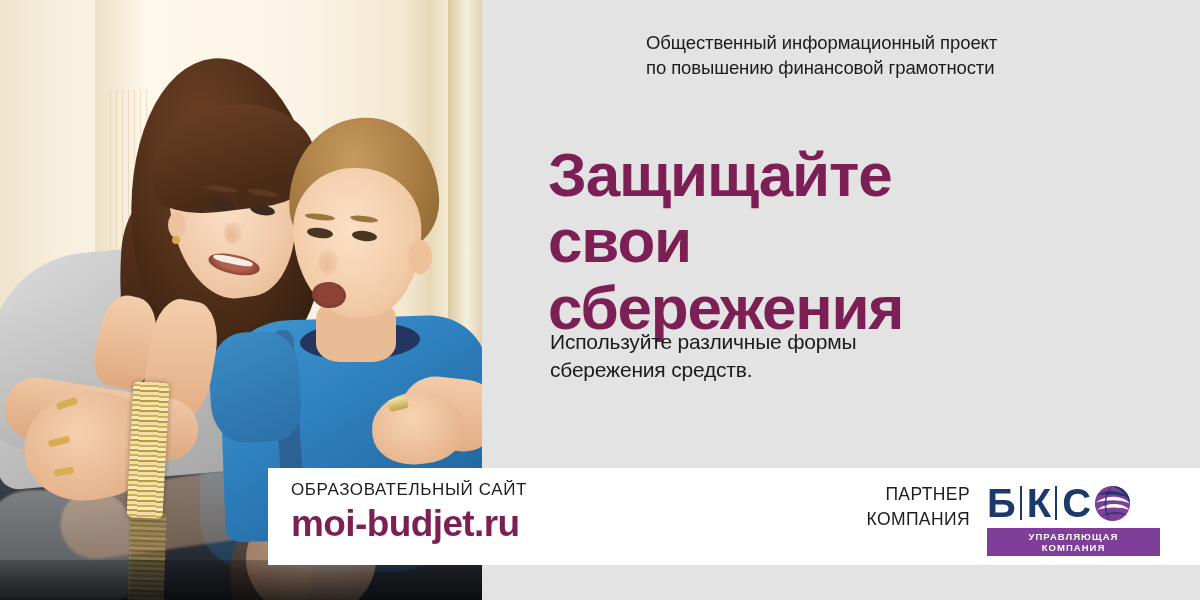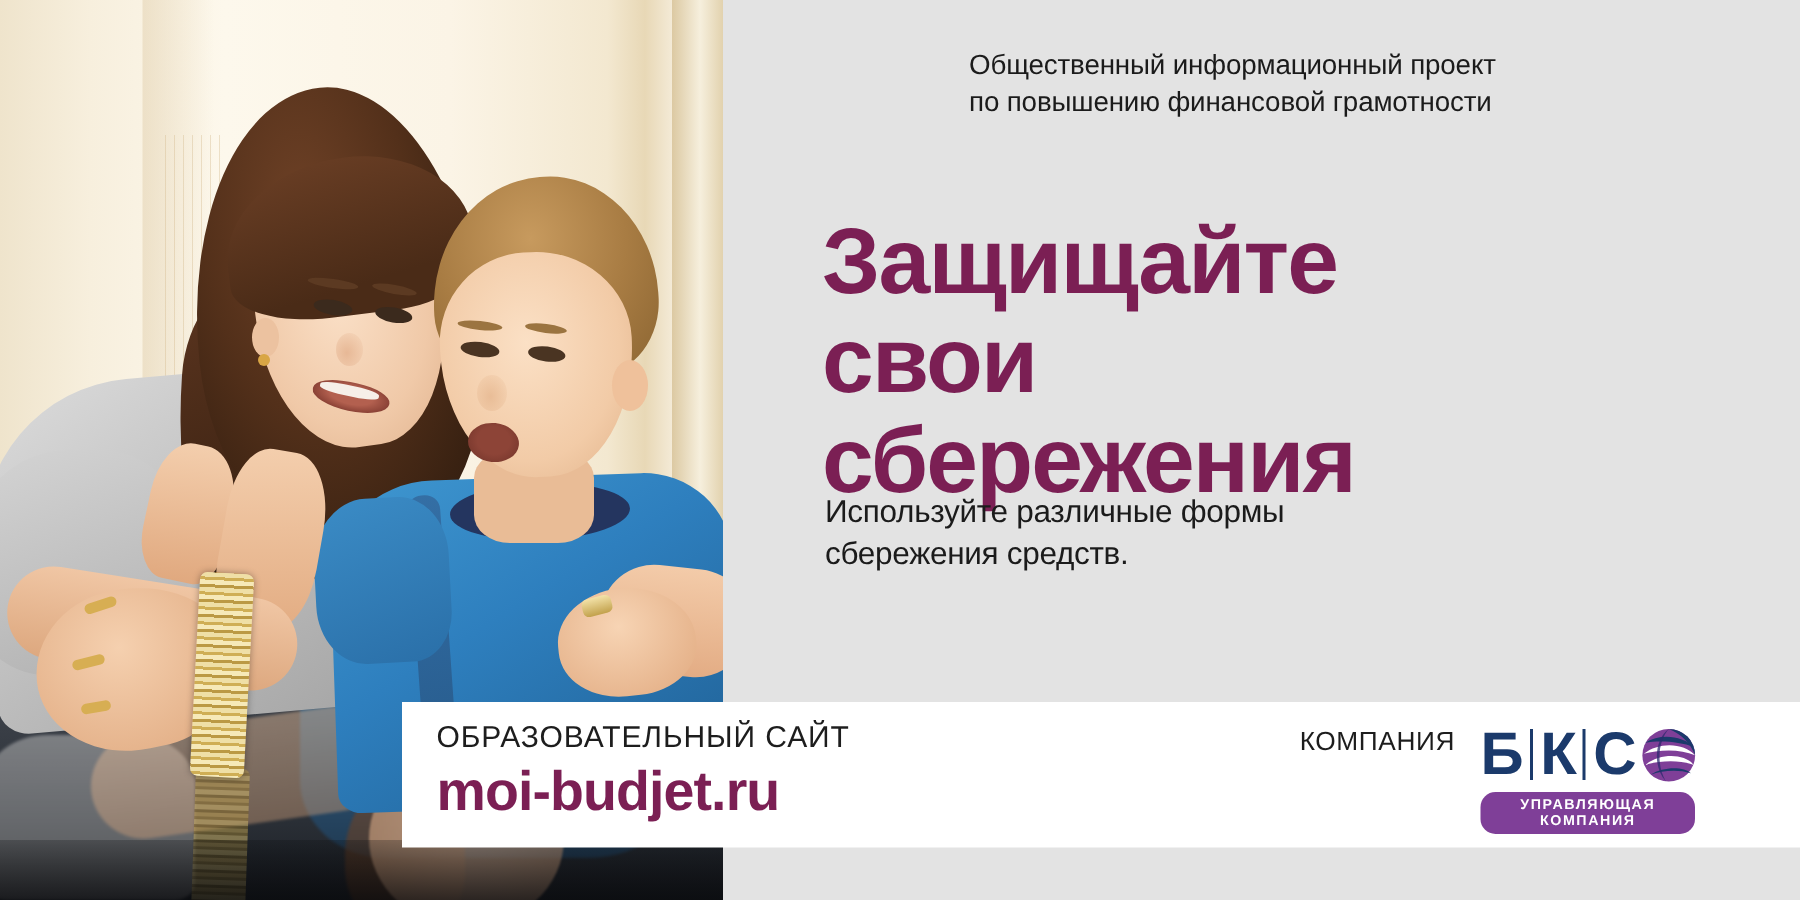--- a/index.html
+++ b/index.html
@@ -311,21 +311,21 @@
   .bottom-bar {
     position: absolute;
     left: 268px; top: 468px; right: 0; height: 97px;
     background: #ffffff;
   }
   .site-block {
     position: absolute;
     left: 23px; top: 12px;
   }
   .site-label {
-    font-size: 20px;
+    font-size: 17px;
     letter-spacing: 0.6px;
     color: #1d1d1d;
     line-height: 1.2;
   }
   .site-url {
     font-size: 37px;
     font-weight: bold;
     color: #7b1f54;
     letter-spacing: -0.6px;
     line-height: 1.18;
@@ -374,23 +374,22 @@
     position: relative;
   }
   .bks-tagline {
     margin-top: 3px;
     background: #7f3f98;
     color: #ffffff;
     font-size: 9.5px;
     font-weight: bold;
     letter-spacing: 1.05px;
     text-align: center;
-    padding: 3px 0 3px;
+    padding: 3px 15px 3px;
     width: 143px;
-    border-radius: 10px;
   }
 </style>
 </head>
 <body>
 
 <div class="banner">
 
   <div class="photo">
     <div class="wall"></div>
     <div class="wall-panel"></div>
@@ -467,20 +466,21 @@
   </div>
 
   <div class="bottom-bar">
 
     <div class="site-block">
       <div class="site-label">ОБРАЗОВАТЕЛЬНЫЙ САЙТ</div>
       <div class="site-url">moi-budjet.ru</div>
     </div>
 
     <div class="partner-block">
+      <div class="partner-line">ПАРТНЕР</div>
       <div class="partner-line">КОМПАНИЯ</div>
     </div>
 
     <div class="bks-logo">
       <div class="bks-row">
         <span class="bks-letter">Б</span>
         <span class="bks-sep"></span>
         <span class="bks-letter">К</span>
         <span class="bks-sep"></span>
         <span class="bks-letter">С</span>

